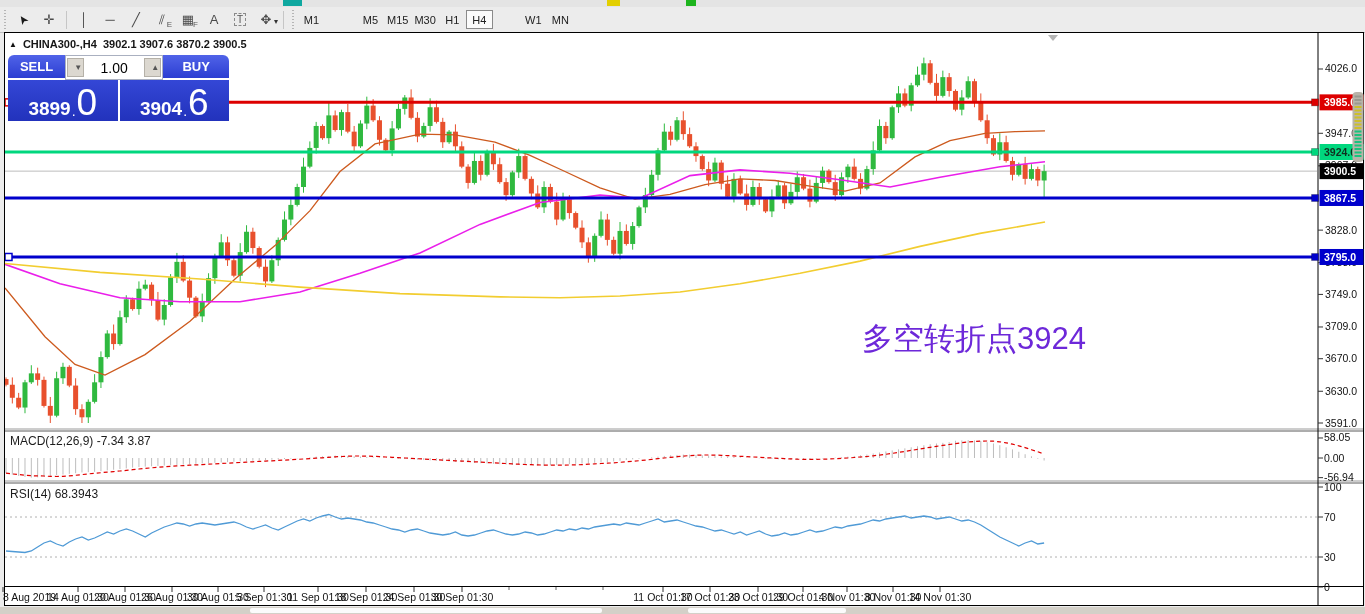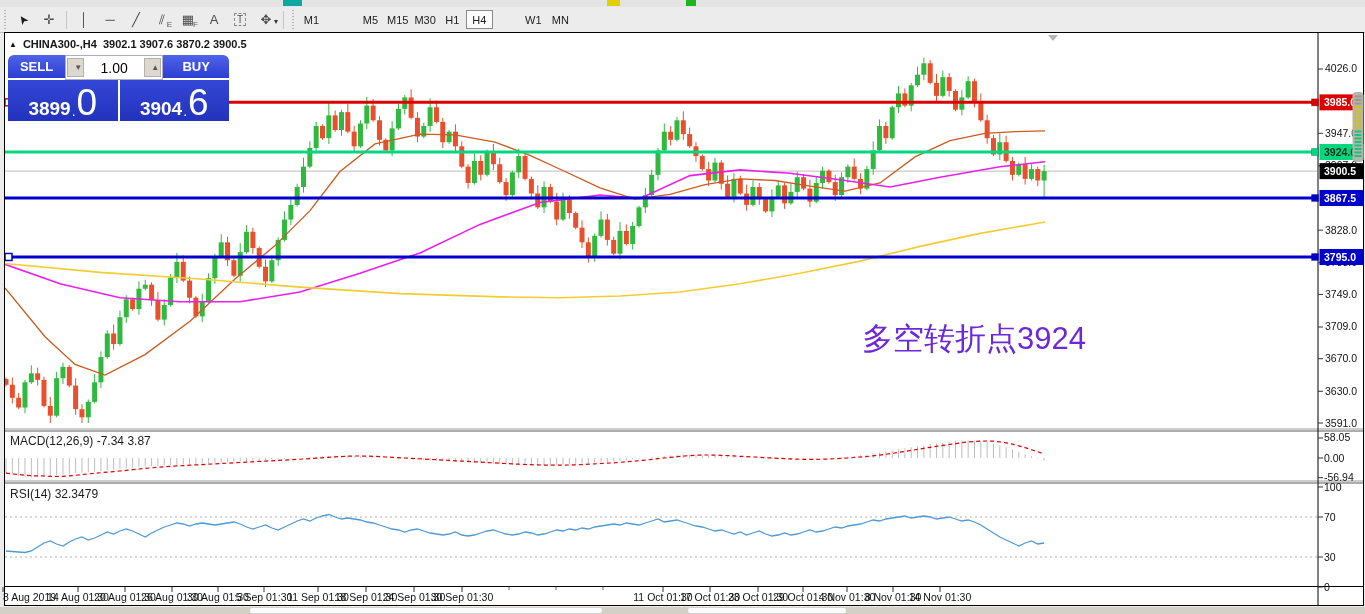--- a/index.html
+++ b/index.html
@@ -785,20 +785,20 @@
     </div>
     <div class="price-cell">
       <span class="pmain">3904</span>
       <span class="pdot">.</span>
       <span class="pbig">6</span>
     </div>
   </div>
 </div>
 
 <div class="ind-label" style="left:10px;top:434px;">MACD(12,26,9) -7.34 3.87</div>
-<div class="ind-label" style="left:10px;top:487px;">RSI(14) 32.3479</div>
+<div class="ind-label" style="left:10px;top:487px;">RSI(14) 68.3943</div>
 
 <div class="annotation">多空转折点3924</div>
 
 <div class="bottom-strip" id="bottom-strip">
     <span class="sliver" style="left: 250px; width: 352px;"></span>
     <span class="sliver" style="left: 688px; width: 158px;"></span>
   </div>
 
 </body></html>

